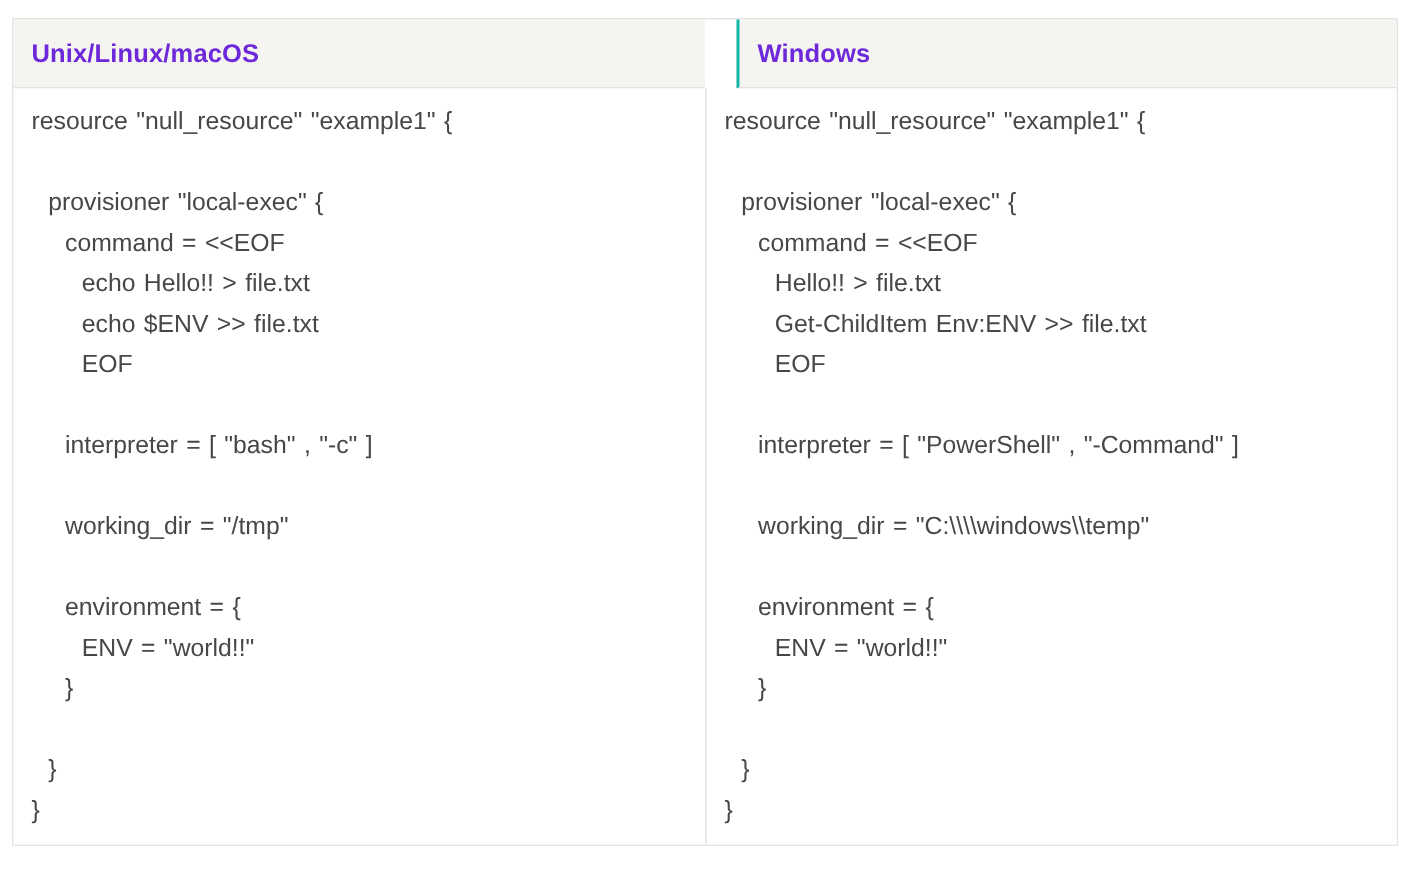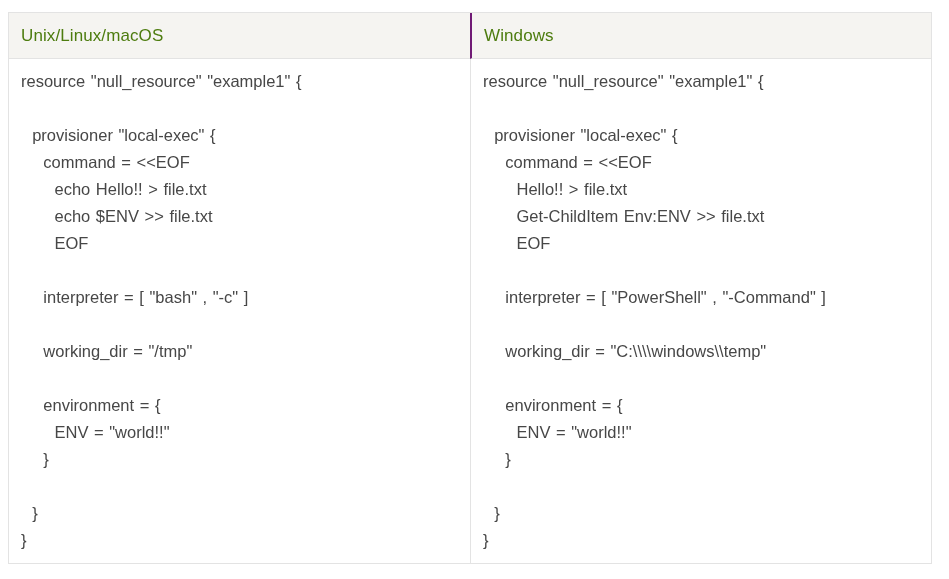--- a/index.html
+++ b/index.html
@@ -24,27 +24,28 @@
   }
 
   .header-cell {
     background: #f5f4f1;
     border-bottom: 1px solid #e3e3e3;
     height: 46px;
     display: flex;
     align-items: center;
     padding: 0 12px;
     font-size: 17px;
-    font-weight: 400;
-    color: #4d7c0f;
+    font-weight: 700;
+    color: #6d28d9;
     letter-spacing: 0.1px;
   }
 
   .header-cell.second {
-    border-left: 2px solid #701a75;
+    border-left: 2px solid #14b8a6;
+    margin-left: 21px;
   }
 
   .body-cell {
     background: #ffffff;
     padding: 9px 12px 9px 12px;
   }
 
   .body-cell.second {
     border-left: 1px solid #e3e3e3;
   }

